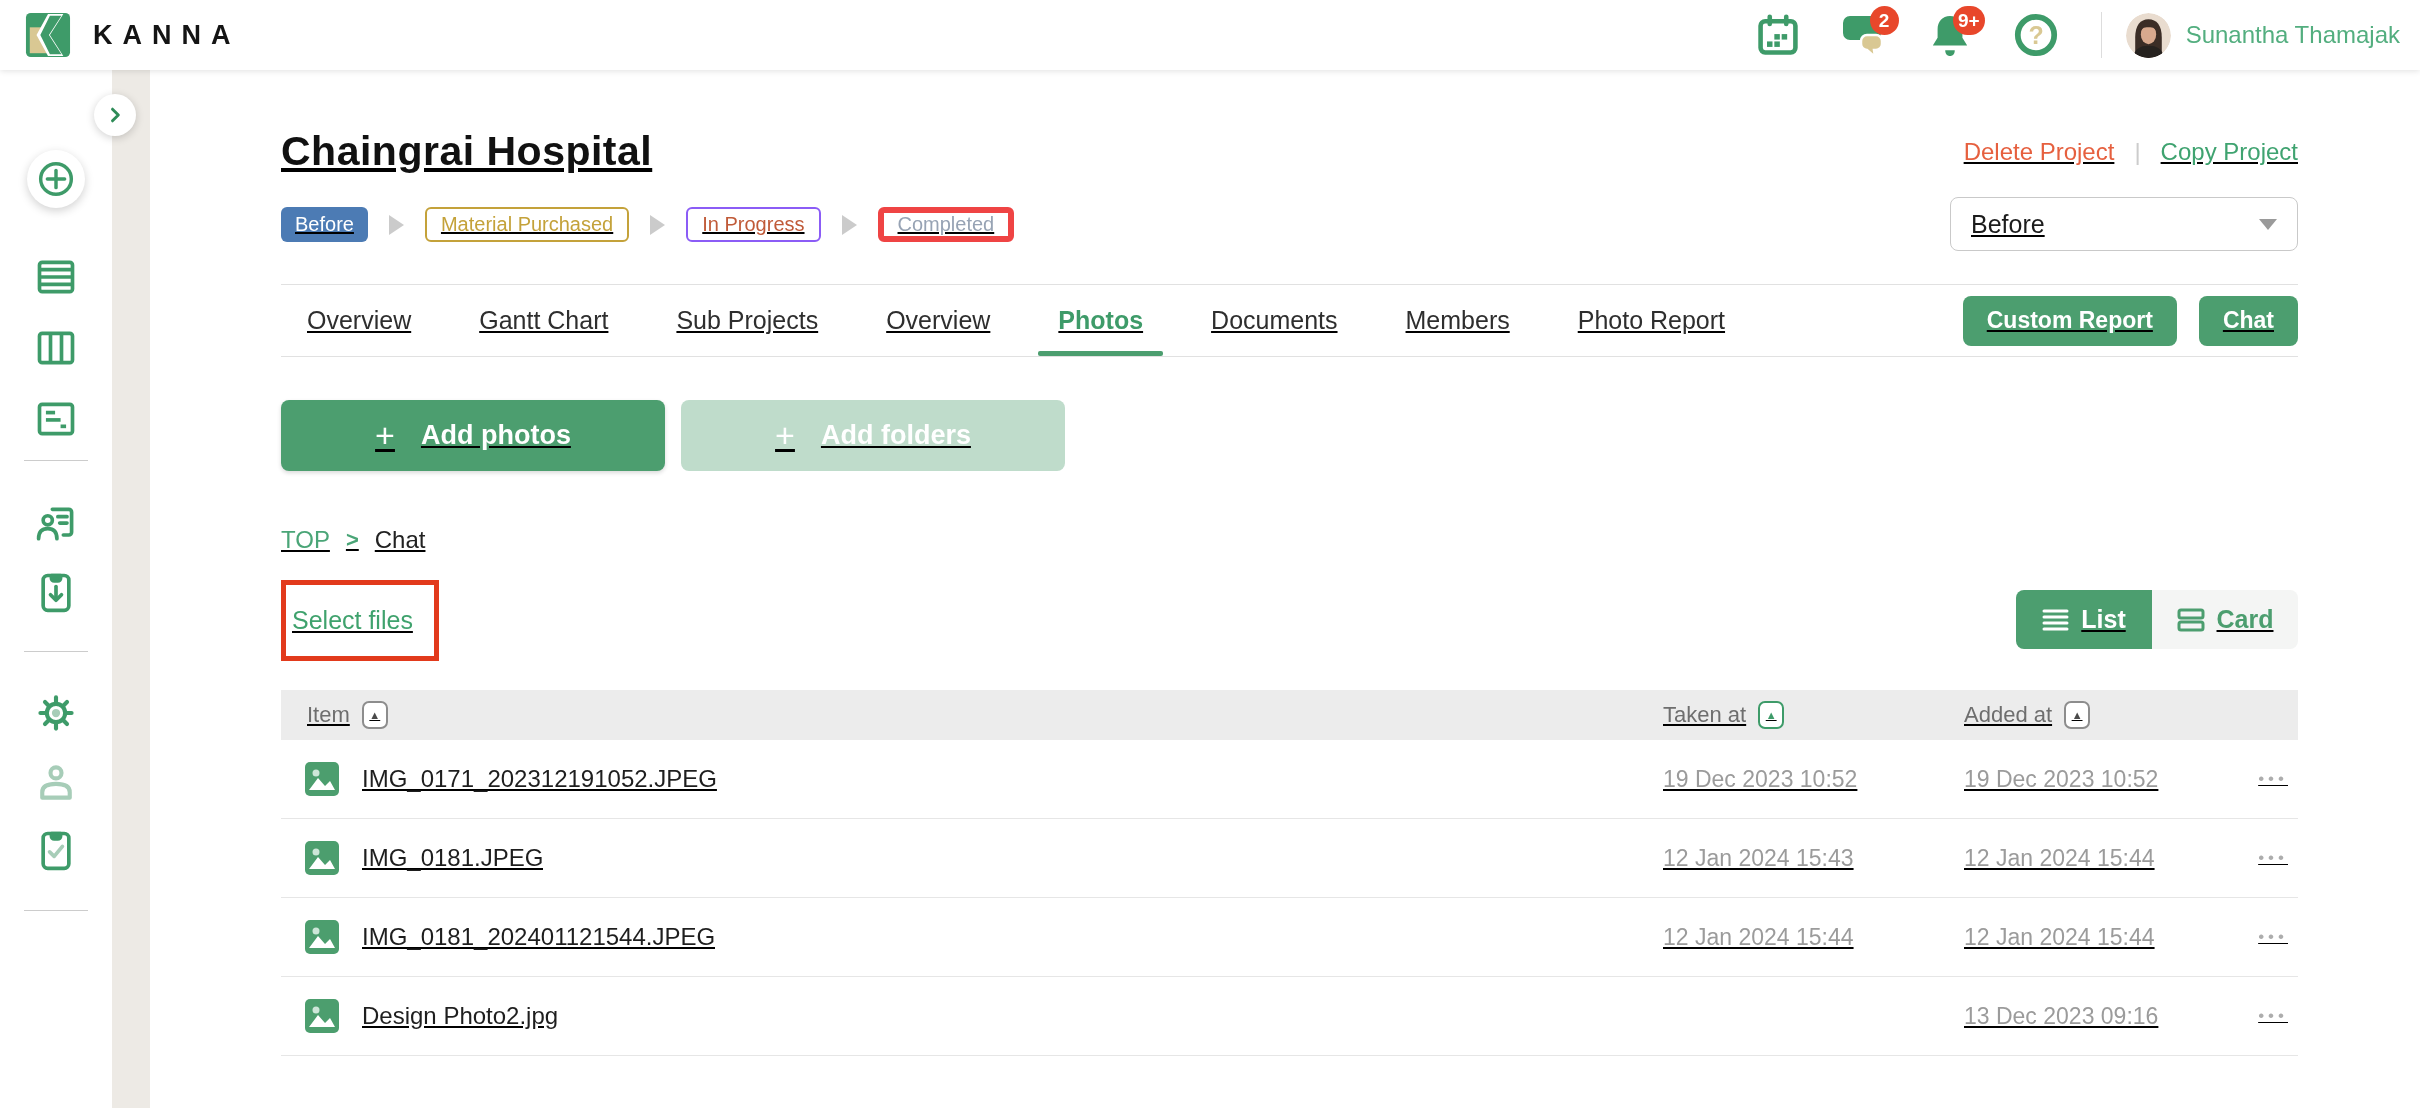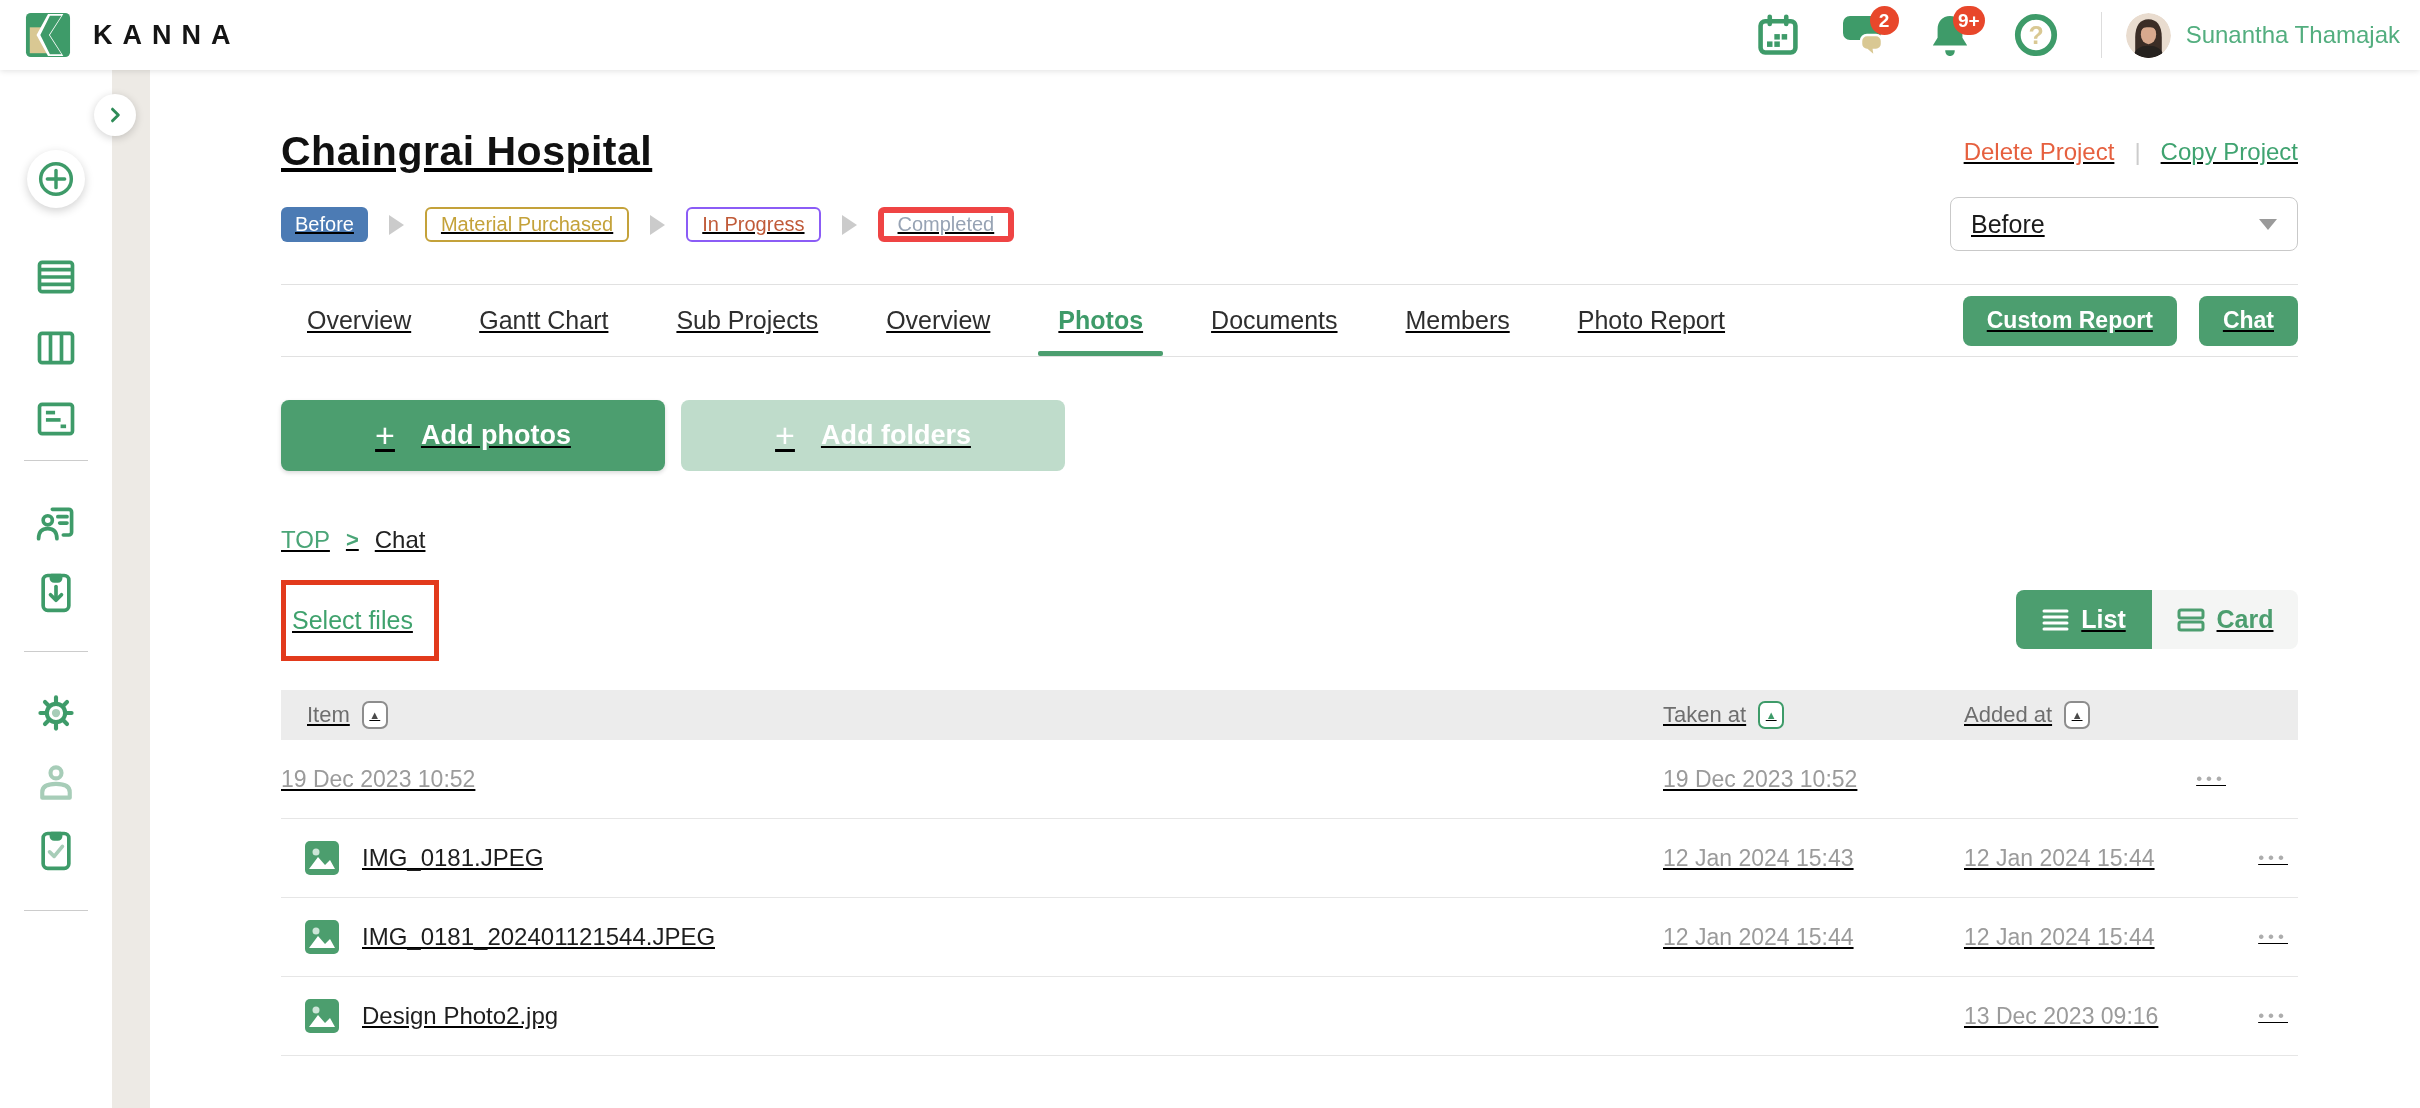--- a/index.html
+++ b/index.html
@@ -366,20 +366,30 @@
             <button class="sort-btn active">▲</button>
           </div>
           <div class="th">
             <span>Added at</span>
             <button class="sort-btn">▲</button>
           </div>
           <div></div>
         </div>
 
         <div class="t-row">
+          <div class="cell-item">
+            <span class="img-ico">
+              <svg width="34" height="34" viewBox="0 0 34 34">
+                  <rect width="34" height="34" rx="5" fill="#4C9E6E"></rect>
+                  <circle cx="11" cy="11" r="3.5" fill="#CDE6D8"></circle>
+                  <path d="M4 28 L13 16 L20 24 L25 19 L30 28 Z" fill="#fff"></path>
+                </svg>
+            </span>
+            <span class="fname">IMG_0171_202312191052.JPEG</span>
+          </div>
           <div class="cell-date">19 Dec 2023 10:52</div>
           <div class="cell-date">19 Dec 2023 10:52</div>
           <div class="cell-menu">
               <span class="dots">•••</span>
             </div>
         </div>
 
         <div class="t-row">
           <div class="cell-item">
             <span class="img-ico">

